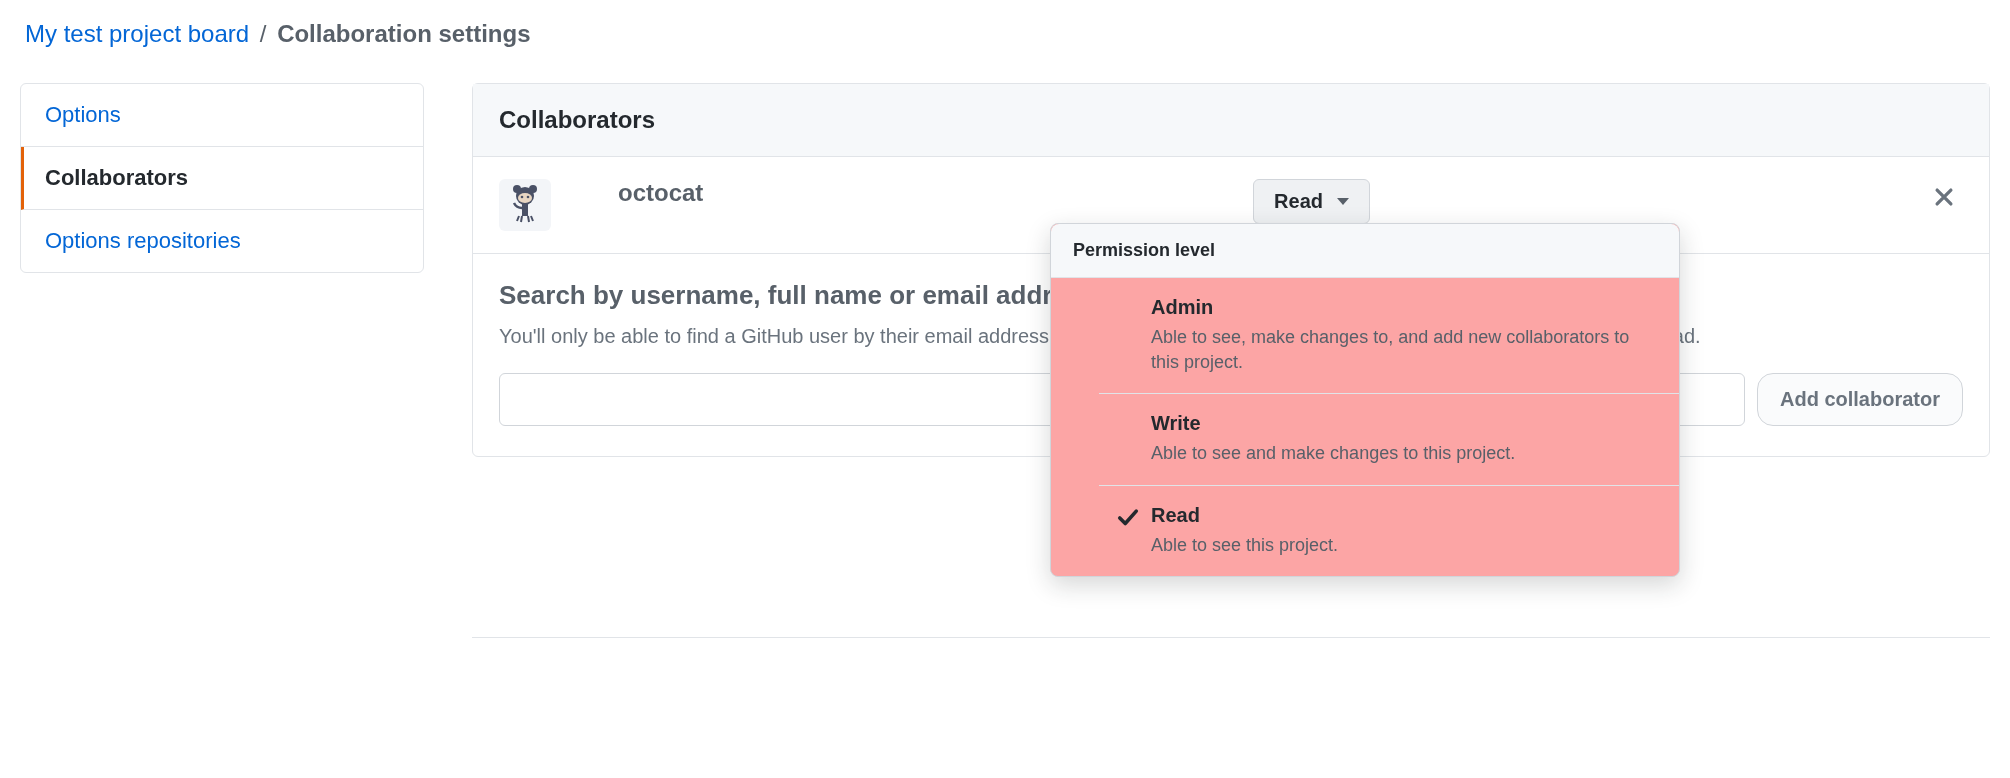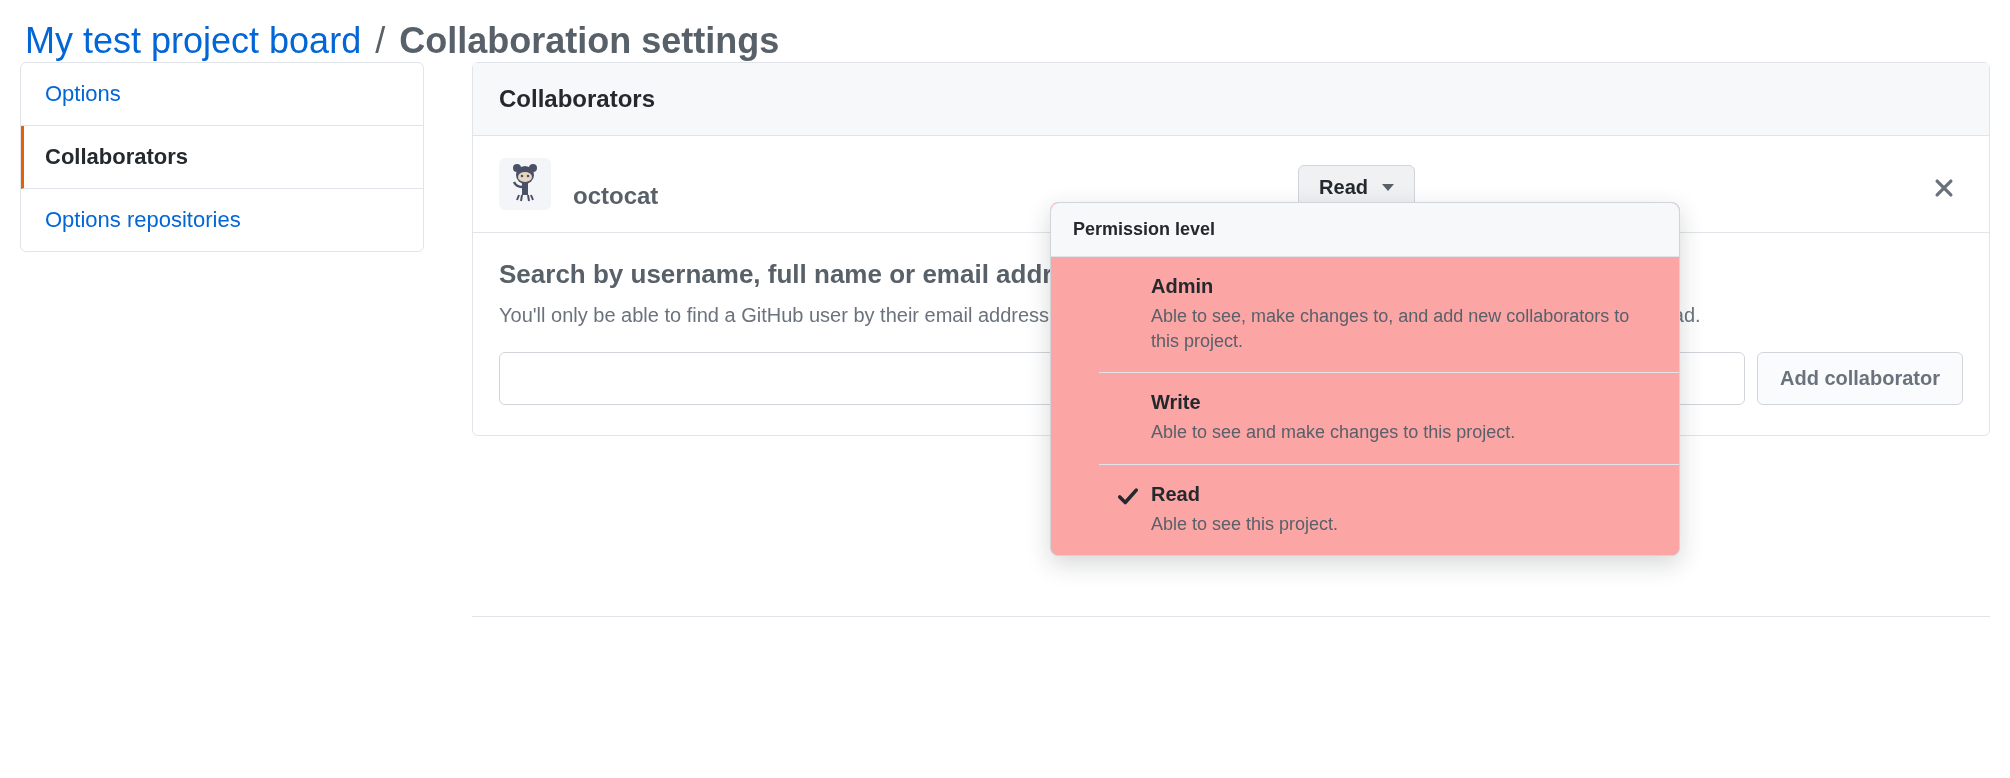--- a/index.html
+++ b/index.html
@@ -5,21 +5,22 @@
   * { box-sizing: border-box; margin: 0; padding: 0; }
   body {
     font-family: -apple-system, BlinkMacSystemFont, "Segoe UI", Helvetica, Arial, sans-serif;
     background: #fff;
     color: #24292e;
     width: 2010px;
     height: 778px;
     padding: 20px;
   }
   .breadcrumb {
-    font-size: 36px;
+    font-size: 24px;
+    margin-bottom: 35px;
     padding-left: 5px;
   }
   .breadcrumb a { color: #0366d6; text-decoration: none; }
   .breadcrumb .sep { color: #586069; margin: 0 4px; }
   .breadcrumb .current { color: #586069; font-weight: 600; }
 
   .layout { display: flex; gap: 48px; }
   .sidebar {
     width: 404px;
     border: 1px solid #e1e4e8;
@@ -53,24 +54,25 @@
   .panel-header {
     background: #f6f8fa;
     padding: 22px 26px;
     font-size: 24px;
     font-weight: 600;
     color: #24292e;
     border-bottom: 1px solid #e1e4e8;
   }
   .collaborator-row {
     display: flex;
-    align-items: flex-end;
+    align-items: flex-start;
     padding: 22px 26px;
     border-bottom: 1px solid #e1e4e8;
     position: relative;
+    gap: 45px;
   }
   .avatar {
     width: 52px; height: 52px;
     background: #f3f5f8;
     border-radius: 6px;
     display: flex;
     align-items: center;
     justify-content: center;
     margin-right: 22px;
   }
@@ -112,21 +114,21 @@
   .search-input {
     flex: 1;
     border: 1px solid #d1d5da;
     border-radius: 6px;
     padding: 14px 16px;
     font-size: 20px;
     background: #fff;
   }
   .add-btn {
     border: 1px solid #d1d5da;
-    border-radius: 6px;
+    border-radius: 16px;
     padding: 14px 22px;
     font-size: 20px;
     font-weight: 600;
     background: #fafbfc;
     color: #6a737d;
     cursor: pointer;
   }
 
   .dropdown {
     position: absolute;

